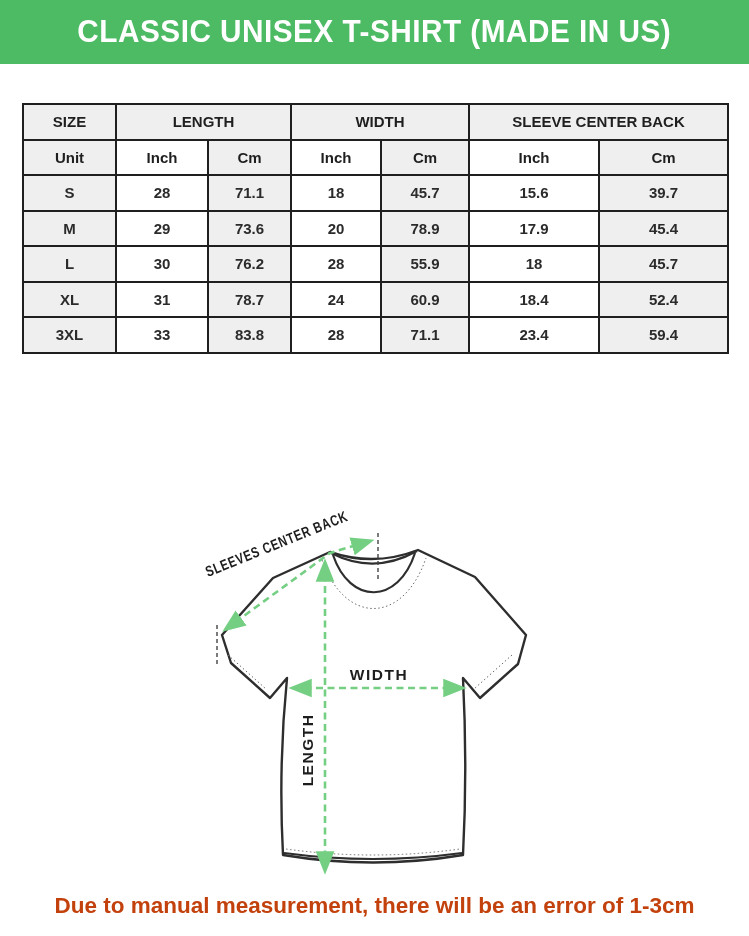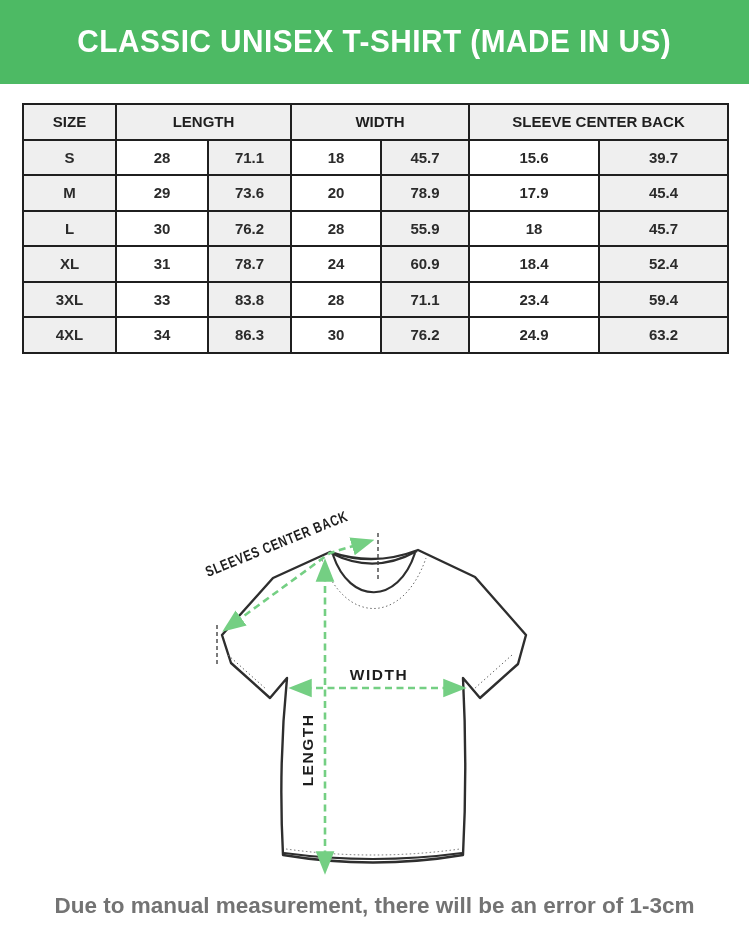--- a/index.html
+++ b/index.html
@@ -2,21 +2,21 @@
 <html><head>
 <meta charset="utf-8">
 <style>
   html,body{margin:0;padding:0;}
   body{
     width:749px;height:936px;position:relative;background:#ffffff;
     font-family:"Liberation Sans", sans-serif;color:#1f1f1f;overflow:hidden;
   }
   
   .banner{
-    position:absolute;left:0;top:0;width:749px;height:84px;
+    position:absolute;left:0;top:0;width:749px;height:64px;
     background:#4dba64;display:flex;align-items:center;justify-content:center;
   }
   .banner-text{
     color:#ffffff;font-weight:bold;font-size:31px;letter-spacing:.5px;
     transform:scaleX(.96);white-space:nowrap;
   }
   
   .size-table{
     position:absolute;left:22px;top:103px;width:705px;
     border-collapse:collapse;table-layout:fixed;
@@ -32,21 +32,21 @@
   .diagram{position:absolute;left:160px;top:503px;width:430px;height:392px;}
   .shirt-outline{fill:#ffffff;stroke:#2e2e2e;stroke-width:2.4;stroke-linejoin:round;}
   .collar{fill:none;stroke:#2e2e2e;stroke-width:2.2;}
   .stitch{fill:none;stroke:#6b6b6b;stroke-width:1;stroke-dasharray:1.5 2.5;}
   .guide{fill:none;stroke:#444444;stroke-width:1.4;stroke-dasharray:4 3;}
   .measure{fill:none;stroke:#74cf83;stroke-width:2.6;stroke-dasharray:7 4.5;}
   .diag-label{fill:#1d1d1d;font-weight:bold;font-family:"Liberation Sans",sans-serif;}
   
   .footer-note{
     position:absolute;left:0;top:893px;width:749px;text-align:center;
-    color:#737373;font-weight:bold;font-size:22.5px;
+    color:#c2410c;font-weight:bold;font-size:22.5px;
   }
 </style>
 </head>
 <body>
 
 <div class="banner">
   <div class="banner-text">CLASSIC UNISEX T-SHIRT (MADE IN US)</div>
 </div>
 
 <table class="size-table">
@@ -58,20 +58,29 @@
       <col style="width:88px">
       <col style="width:130px">
       <col style="width:129px">
   </colgroup>
   <thead>
     <tr>
       <th class="shade">SIZE</th>
       <th class="shade" colspan="2">LENGTH</th>
       <th class="shade" colspan="2">WIDTH</th>
       <th class="shade" colspan="2">SLEEVE CENTER BACK</th>
+    </tr>
+    <tr>
+      <th class="shade">Unit</th>
+      <th>Inch</th>
+      <th class="shade">Cm</th>
+      <th>Inch</th>
+      <th class="shade">Cm</th>
+      <th>Inch</th>
+      <th class="shade">Cm</th>
     </tr>
   </thead>
   <tbody>
     <tr>
       <td class="shade">S</td>
       <td>28</td>
       <td class="shade">71.1</td>
       <td>18</td>
       <td class="shade">45.7</td>
       <td>15.6</td>
@@ -106,29 +115,20 @@
     </tr>
     <tr>
       <td class="shade">3XL</td>
       <td>33</td>
       <td class="shade">83.8</td>
       <td>28</td>
       <td class="shade">71.1</td>
       <td>23.4</td>
       <td class="shade">59.4</td>
     </tr>
-    <tr>
-      <td class="shade">4XL</td>
-      <td>34</td>
-      <td class="shade">86.3</td>
-      <td>30</td>
-      <td class="shade">76.2</td>
-      <td>24.9</td>
-      <td class="shade">63.2</td>
-    </tr>
   </tbody>
 </table>
 
 <svg class="diagram" viewBox="0 0 430 392">
   <defs>
     <marker id="ah" viewBox="0 0 10 8" refX="8" refY="4" markerWidth="9" markerHeight="8" orient="auto-start-reverse">
       <path d="M0,0 L10,4 L0,8 z" fill="#74cf83"></path>
     </marker>
   </defs>
 

